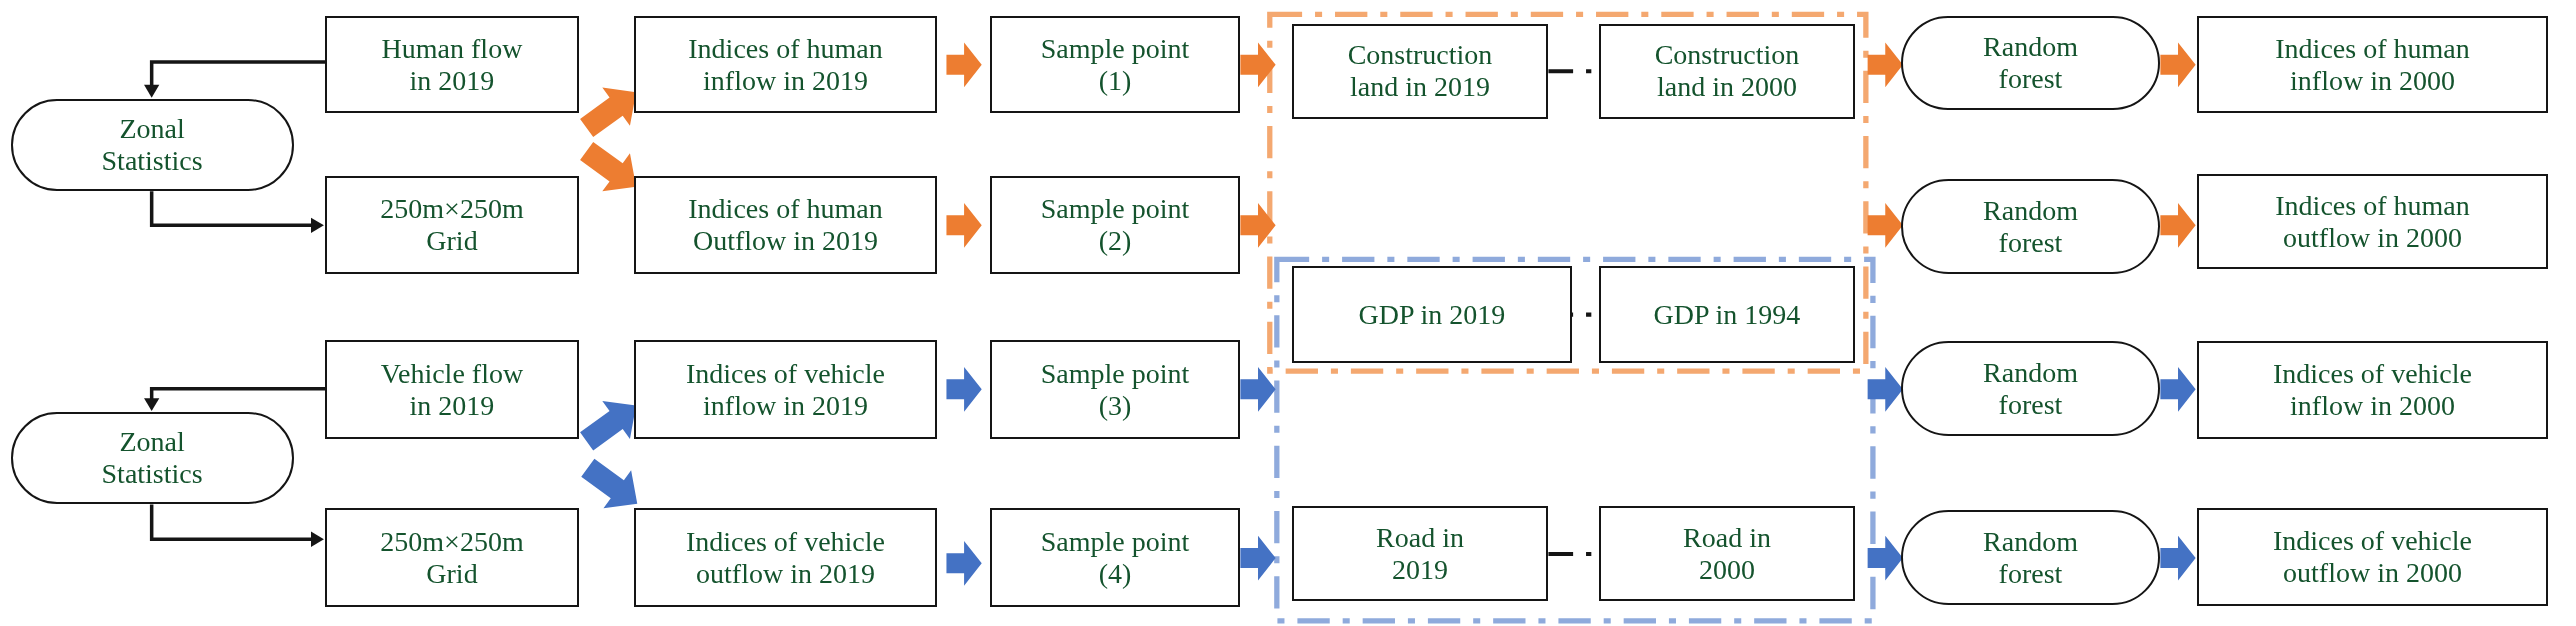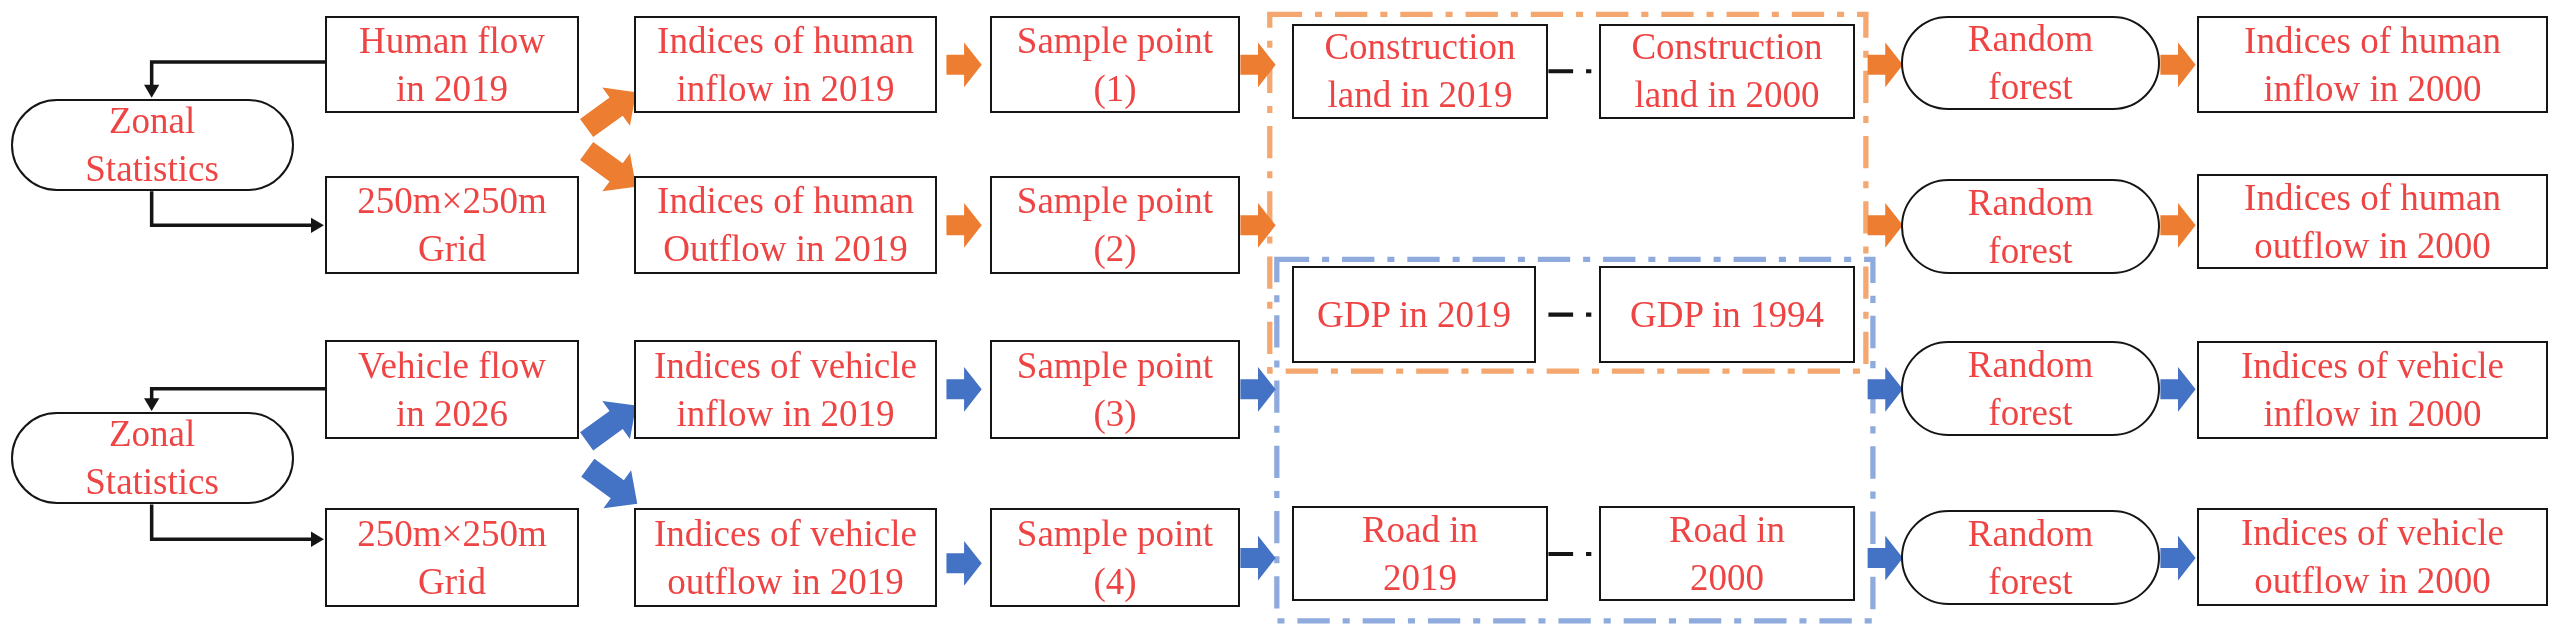--- a/index.html
+++ b/index.html
@@ -17,23 +17,23 @@
     background:#ffffff;
     border:2.9px solid #151515;
     display:flex;
     align-items:center;
     justify-content:center;
     text-align:center;
   }
   .pill{ border-radius:50px; }
   .lbl{
     white-space:pre-line;
-    font-size:37px;
-    line-height:48px;
-    color:#ef4444;
+    font-size:28px;
+    line-height:32px;
+    color:#14532d;
     letter-spacing:0px;
   }
   svg{ position:absolute; left:0; top:0; }
 </style>
 </head>
 <body>
 
 <div id="canvas">
 
   <svg width="2576" height="627" viewBox="0 0 4382 1066">
@@ -93,21 +93,21 @@
   <div class="node" style="left:325px;top:16px;width:254px;height:97px;">
     <span class="lbl">Human flow
 in 2019</span>
   </div>
   <div class="node" style="left:325px;top:176px;width:254px;height:98px;">
     <span class="lbl">250m×250m
 Grid</span>
   </div>
   <div class="node" style="left:325px;top:340px;width:254px;height:99px;">
     <span class="lbl">Vehicle flow
-in 2026</span>
+in 2019</span>
   </div>
   <div class="node" style="left:325px;top:508px;width:254px;height:99px;">
     <span class="lbl">250m×250m
 Grid</span>
   </div>
 
   <div class="node" style="left:634px;top:16px;width:303px;height:97px;">
     <span class="lbl">Indices of human
 inflow in 2019</span>
   </div>
@@ -142,21 +142,21 @@
   </div>
 
   <div class="node" style="left:1292px;top:23.5px;width:256px;height:95px;">
     <span class="lbl">Construction
 land in 2019</span>
   </div>
   <div class="node" style="left:1599px;top:23.5px;width:256px;height:95px;">
     <span class="lbl">Construction
 land in 2000</span>
   </div>
-  <div class="node" style="left:1292px;top:266px;width:244px;height:97px;">
+  <div class="node" style="left:1292px;top:266px;width:280px;height:97px;">
     <span class="lbl">GDP in 2019</span>
   </div>
   <div class="node" style="left:1599px;top:266px;width:256px;height:97px;">
     <span class="lbl">GDP in 1994</span>
   </div>
   <div class="node" style="left:1292px;top:506px;width:256px;height:95px;">
     <span class="lbl">Road in
 2019</span>
   </div>
   <div class="node" style="left:1599px;top:506px;width:256px;height:95px;">

